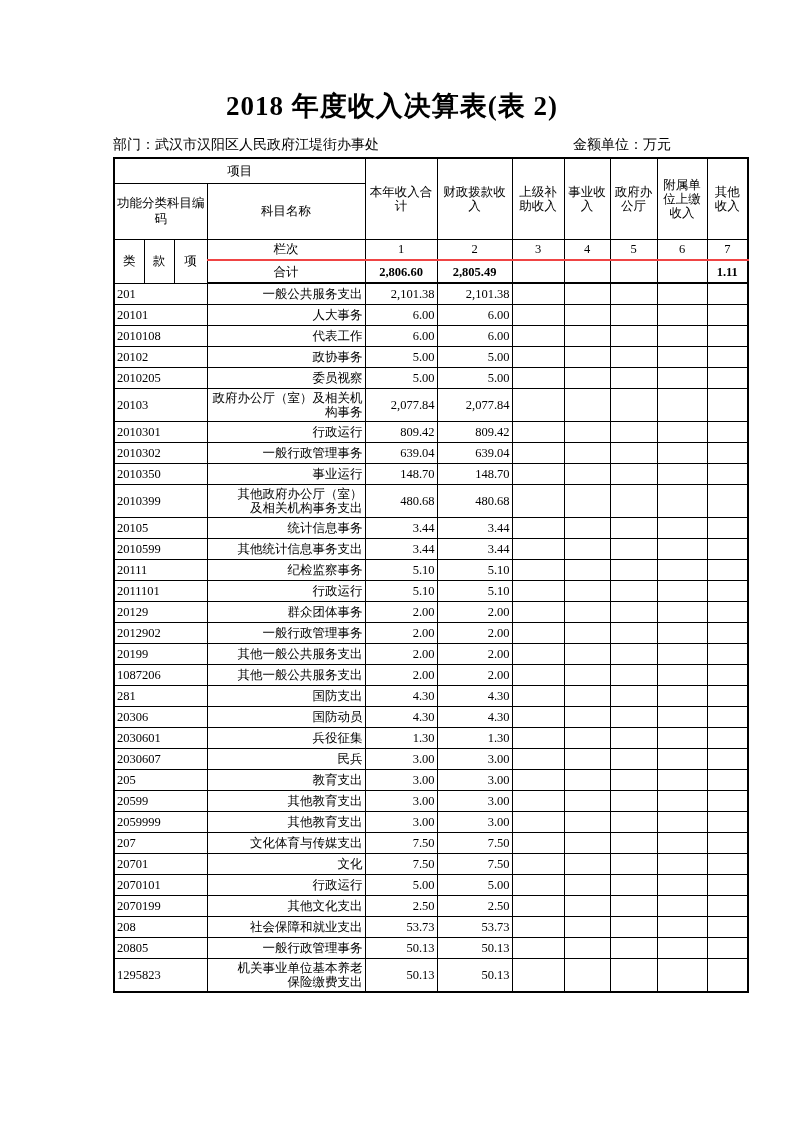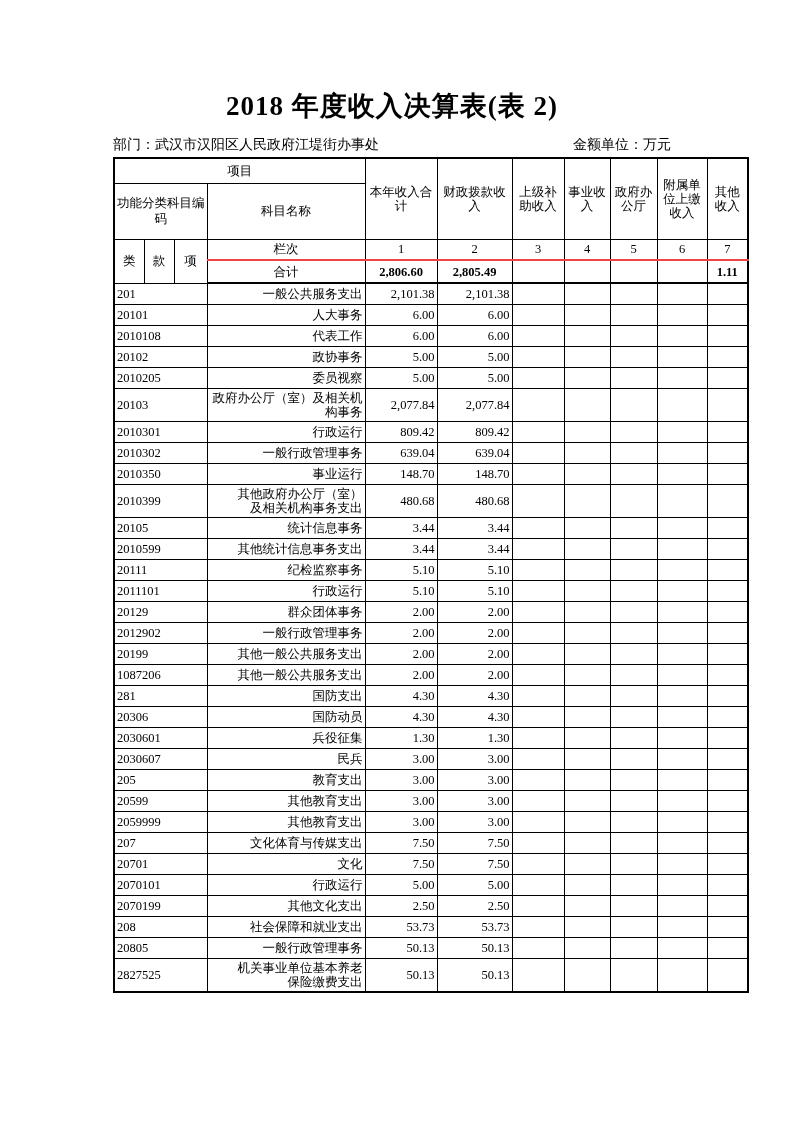--- a/index.html
+++ b/index.html
@@ -464,21 +464,21 @@
     <td class="name">一般行政管理事务</td>
     <td class="num">50.13</td>
     <td class="num">50.13</td>
     <td class="num"></td>
     <td class="num"></td>
     <td class="num"></td>
     <td class="num"></td>
     <td class="num"></td>
   </tr>
         <tr>
-    <td colspan="3" class="code">2827525</td>
+    <td colspan="3" class="code">1295823</td>
     <td class="name indent">机关事业单位基本养老保险缴费支出</td>
     <td class="num">50.13</td>
     <td class="num">50.13</td>
     <td class="num"></td>
     <td class="num"></td>
     <td class="num"></td>
     <td class="num"></td>
     <td class="num"></td>
   </tr>
       </tbody>

